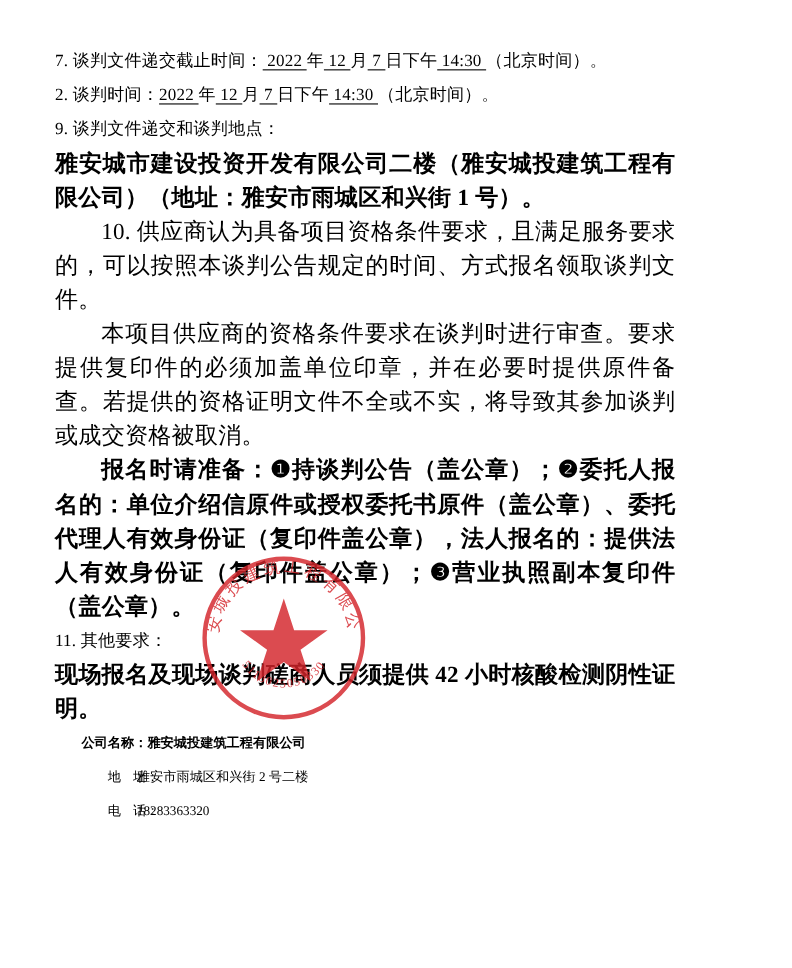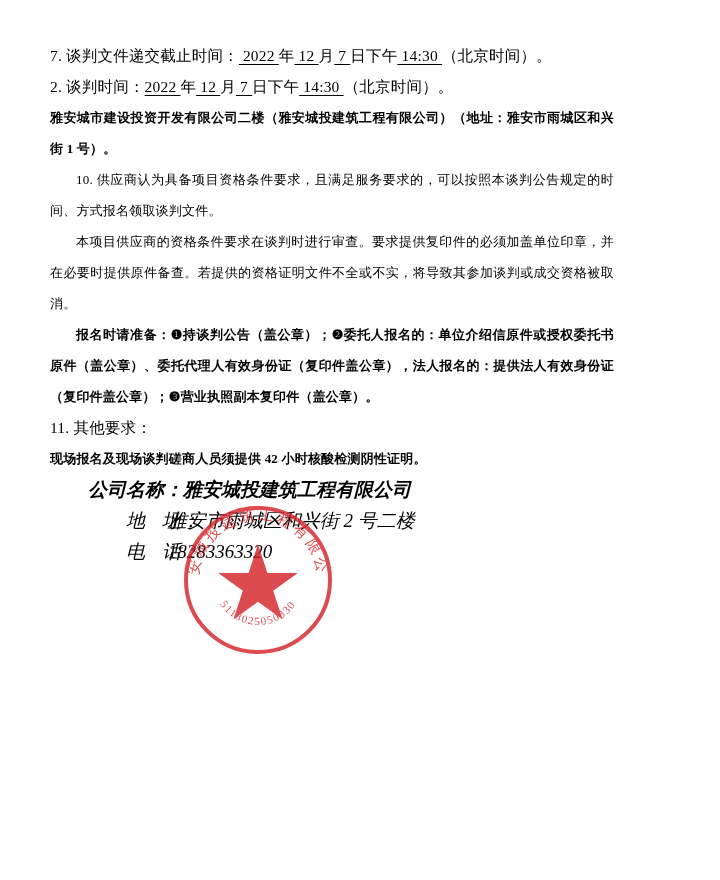--- a/index.html
+++ b/index.html
@@ -22,42 +22,41 @@
     box-sizing: border-box;
     padding: 40px 50px 0 50px;
   }
   .line {
     font-size: 15.5px;
     line-height: 31px;
     letter-spacing: 0.2px;
     white-space: nowrap;
   }
   .para {
-    font-size: 13px;
+    font-size: 21px;
     line-height: 31px;
     text-align: justify;
     letter-spacing: 0.2px;
   }
   .indent {
     text-indent: 2em;
   }
   .bold {
     font-weight: bold;
   }
   .ul {
     text-decoration: underline;
     text-underline-offset: 3px;
   }
   
   .contact-row {
-    font-size: 19px;
+    font-size: 12px;
     line-height: 31px;
     text-indent: 2em;
     white-space: nowrap;
-    font-style: italic;
   }
   .lbl {
     display: inline-block;
     width: 4.2em;
   }
   .lbl-spaced {
     letter-spacing: 0.9em;
   }
 
   
@@ -80,20 +79,21 @@
 <div class="page">
 
   <div class="line">
     <span>7. 谈判文件递交截止时间：</span><span class="ul"> 2022 </span><span>年</span><span class="ul"> 12 </span><span>月</span><span class="ul"> 7 </span><span>日下午</span><span class="ul"> 14:30 </span><span>（北京时间）。</span>
   </div>
 
   <div class="line">
     <span>2. 谈判时间：</span><span class="ul">2022 </span><span>年</span><span class="ul"> 12 </span><span>月</span><span class="ul"> 7 </span><span>日下午</span><span class="ul"> 14:30 </span><span>（北京时间）。</span>
   </div>
 
+  <div class="line">9. 谈判文件递交和谈判地点：</div>
 
   <div class="para bold">雅安城市建设投资开发有限公司二楼（雅安城投建筑工程有限公司）（地址：雅安市雨城区和兴街 1 号）。</div>
 
   <div class="para indent">10. 供应商认为具备项目资格条件要求，且满足服务要求的，可以按照本谈判公告规定的时间、方式报名领取谈判文件。</div>
 
   <div class="para indent">本项目供应商的资格条件要求在谈判时进行审查。要求提供复印件的必须加盖单位印章，并在必要时提供原件备查。若提供的资格证明文件不全或不实，将导致其参加谈判或成交资格被取消。</div>
 
   <div class="para indent bold">报名时请准备：❶持谈判公告（盖公章）；❷委托人报名的：单位介绍信原件或授权委托书原件（盖公章）、委托代理人有效身份证（复印件盖公章），法人报名的：提供法人有效身份证（复印件盖公章）；❸营业执照副本复印件（盖公章）。</div>
 
   <div class="line">11. 其他要求：</div>

